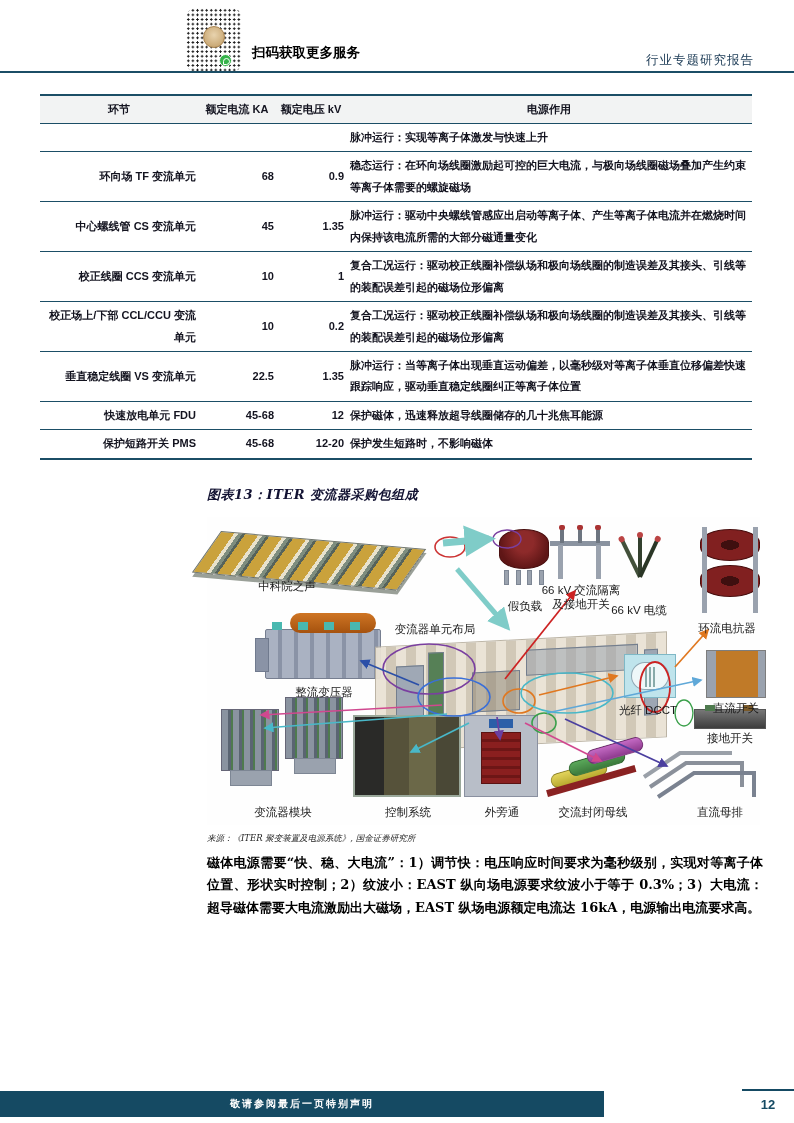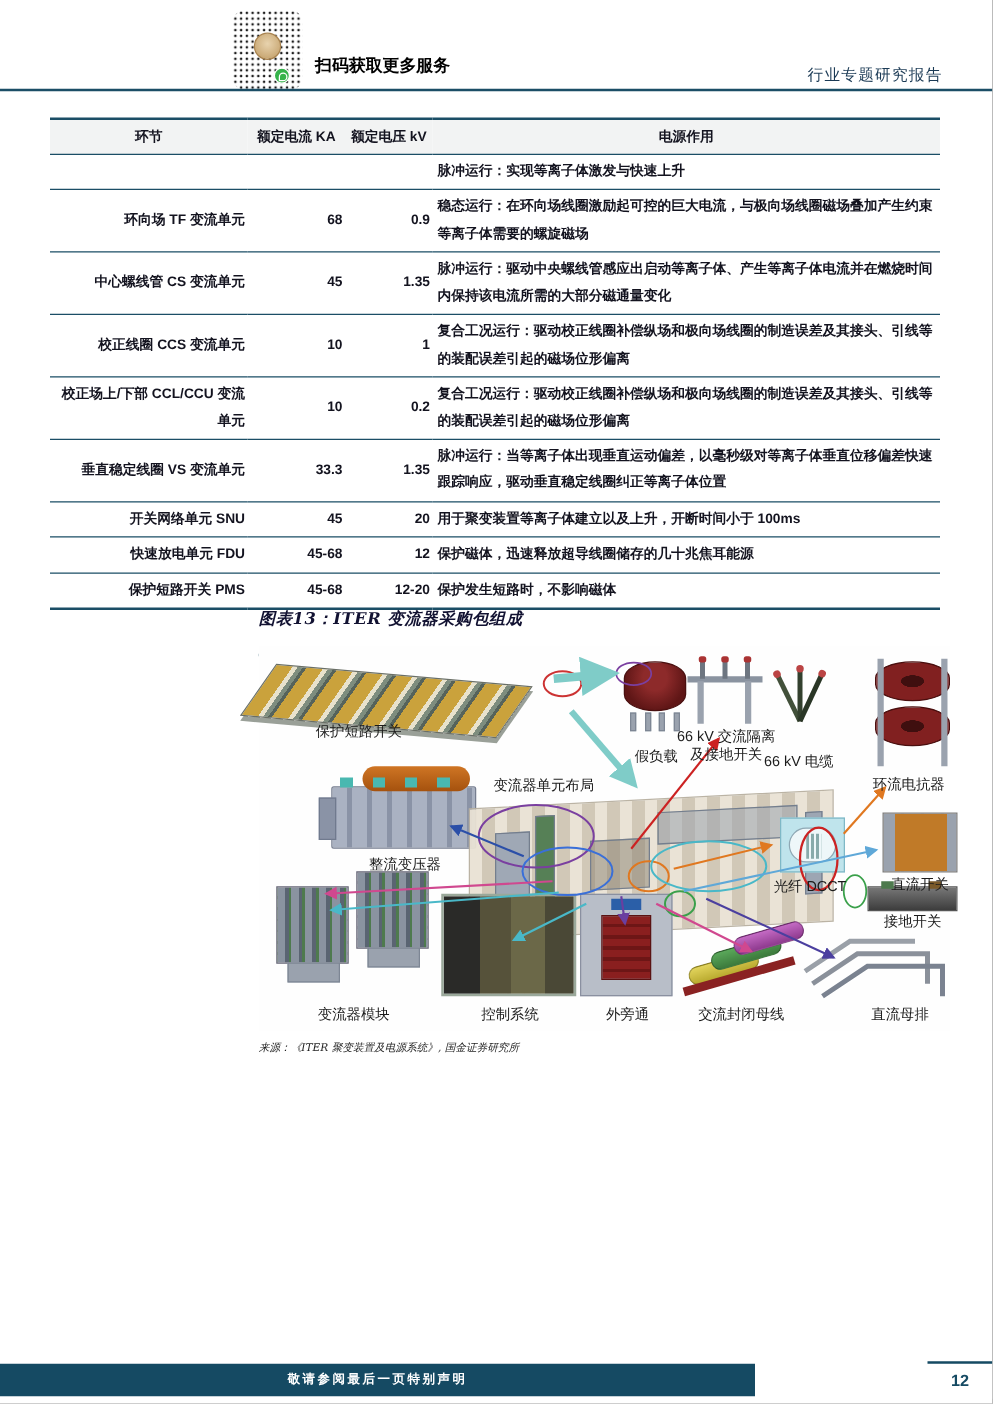--- a/index.html
+++ b/index.html
@@ -222,29 +222,23 @@
         <td class="role">复合工况运行：驱动校正线圈补偿纵场和极向场线圈的制造误差及其接头、引线等的装配误差引起的磁场位形偏离</td>
       </tr>
       <tr>
         <td class="c">校正场上/下部 CCL/CCU 变流单元</td>
         <td class="c">10</td>
         <td class="c">0.2</td>
         <td class="role">复合工况运行：驱动校正线圈补偿纵场和极向场线圈的制造误差及其接头、引线等的装配误差引起的磁场位形偏离</td>
       </tr>
       <tr>
         <td class="c">垂直稳定线圈 VS 变流单元</td>
-        <td class="c">33.3</td>
+        <td class="c">22.5</td>
         <td class="c">1.35</td>
         <td class="role">脉冲运行：当等离子体出现垂直运动偏差，以毫秒级对等离子体垂直位移偏差快速跟踪响应，驱动垂直稳定线圈纠正等离子体位置</td>
-      </tr>
-      <tr>
-        <td class="c">开关网络单元 SNU</td>
-        <td class="c">45</td>
-        <td class="c">20</td>
-        <td class="role">用于聚变装置等离子体建立以及上升，开断时间小于 100ms</td>
       </tr>
       <tr>
         <td class="c">快速放电单元 FDU</td>
         <td class="c">45-68</td>
         <td class="c">12</td>
         <td class="role">保护磁体，迅速释放超导线圈储存的几十兆焦耳能源</td>
       </tr>
       <tr class="thick last">
         <td class="c">保护短路开关 PMS</td>
         <td class="c">45-68</td>
@@ -367,38 +361,39 @@
       <line x1="468" y1="150" x2="501" y2="113" stroke="#e07820" stroke-width="1.7" marker-end="url(#mOrange)"></line>
       <line x1="340" y1="196" x2="494" y2="163" stroke="#5fa8d8" stroke-width="1.7" marker-end="url(#mLBlue)"></line>
       <line x1="358" y1="202" x2="460" y2="249" stroke="#4b3f9f" stroke-width="1.7" marker-end="url(#mViolet)"></line>
       <line x1="318" y1="206" x2="394" y2="244" stroke="#d0488f" stroke-width="1.7" marker-end="url(#mMagenta)"></line>
       <line x1="290" y1="200" x2="293" y2="222" stroke="#6a3fa0" stroke-width="1.7" marker-end="url(#mPurple)"></line>
       <line x1="262" y1="206" x2="204" y2="235" stroke="#49b8c8" stroke-width="1.7" marker-end="url(#mCyan)"></line>
       <line x1="235" y1="188" x2="54" y2="198" stroke="#d0488f" stroke-width="1.7" marker-end="url(#mMagenta)"></line>
       <line x1="240" y1="197" x2="58" y2="211" stroke="#49b8c8" stroke-width="1.7" marker-end="url(#mCyan)"></line>
     </svg>
 
-    <div class="fig-label" style="left:30px; top:62px; width:100px;">保护短路开关</div>
+    <div class="fig-label" style="left:30px; top:62px; width:100px;">中科院之声</div>
     <div class="fig-label" style="left:62px; top:168px; width:110px;">整流变压器</div>
     <div class="fig-label" style="left:168px; top:105px; width:120px;">变流器单元布局</div>
     <div class="fig-label" style="left:286px; top:82px; width:64px;">假负载</div>
     <div class="fig-label" style="left:332px; top:66px; width:84px;">66 kV 交流隔离及接地开关</div>
     <div class="fig-label" style="left:386px; top:86px; width:92px;">66 kV 电缆</div>
     <div class="fig-label" style="left:396px; top:186px; width:90px;">光纤 DCCT</div>
     <div class="fig-label" style="left:482px; top:104px; width:76px;">环流电抗器</div>
     <div class="fig-label" style="left:500px; top:184px; width:58px;">直流开关</div>
     <div class="fig-label" style="left:494px; top:214px; width:58px;">接地开关</div>
     <div class="fig-label" style="left:24px; top:288px; width:104px;">变流器模块</div>
     <div class="fig-label" style="left:158px; top:288px; width:86px;">控制系统</div>
     <div class="fig-label" style="left:264px; top:288px; width:62px;">外旁通</div>
     <div class="fig-label" style="left:338px; top:288px; width:96px;">交流封闭母线</div>
     <div class="fig-label" style="left:482px; top:288px; width:62px;">直流母排</div>
   </div>
 
   <div class="fig-src">来源：《ITER 聚变装置及电源系统》, 国金证券研究所</div>
 
+  <div class="para">磁体电源需要“快、稳、大电流”：1）调节快：电压响应时间要求为毫秒级别，实现对等离子体位置、形状实时控制；2）纹波小：EAST 纵向场电源要求纹波小于等于 0.3%；3）大电流：超导磁体需要大电流激励出大磁场，EAST 纵场电源额定电流达 16kA，电源输出电流要求高。</div>
 
   <div class="footer-bar">
     <span>敬请参阅最后一页特别声明</span>
   </div>
   <div class="page-box">12</div>
 
 </div>
 
 </body></html>

